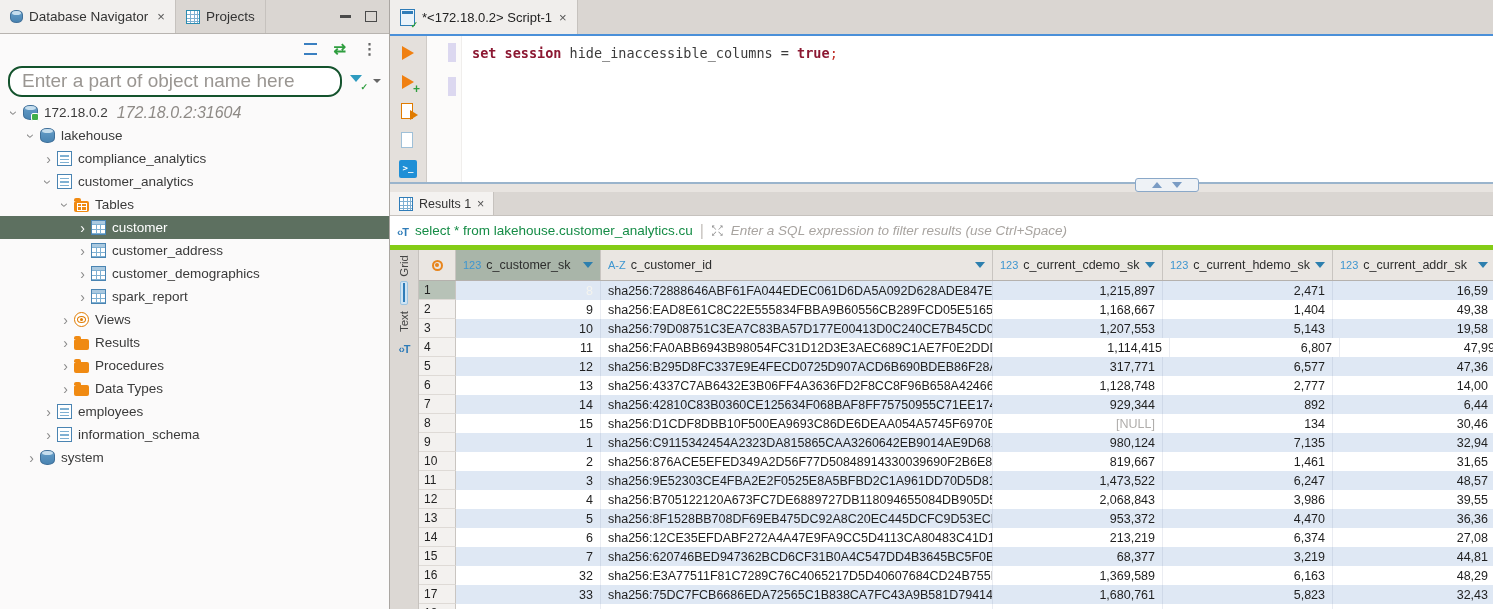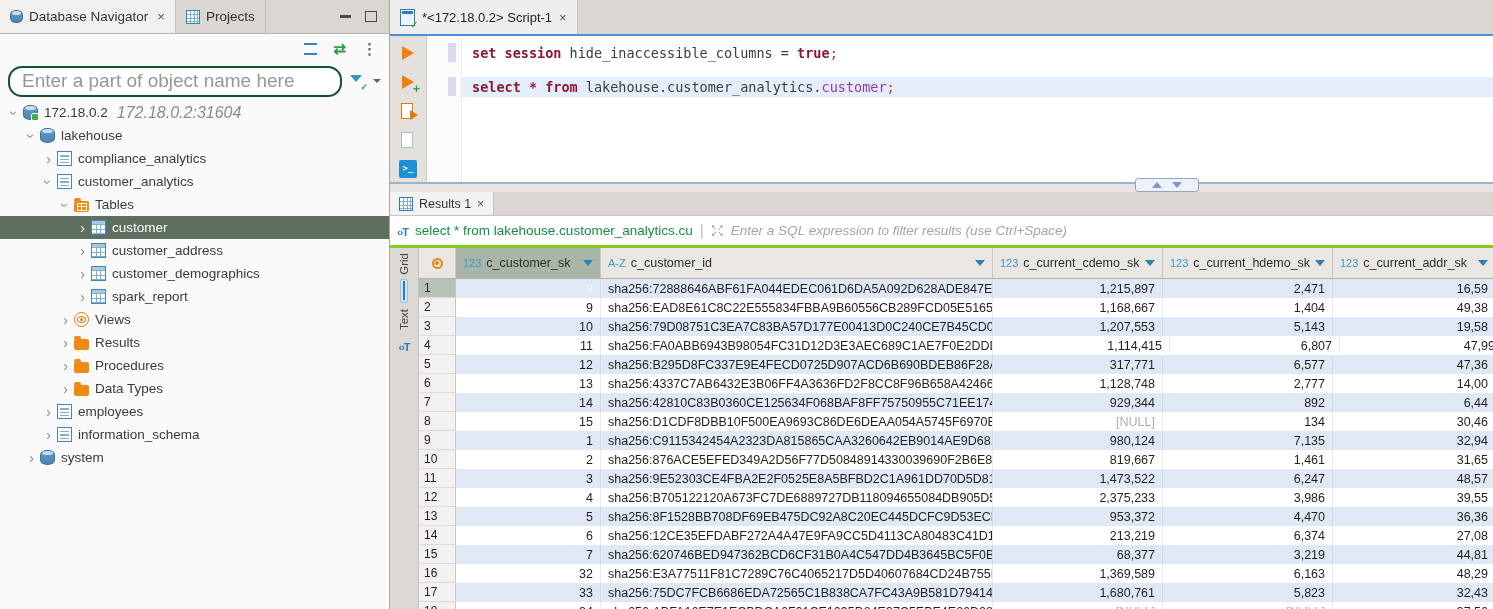--- a/index.html
+++ b/index.html
@@ -130,21 +130,21 @@
   .res-pane{left:390px;top:192px;right:0;bottom:0;display:flex;flex-direction:column;background:#fff}
   .res-tabbar{height:23px;background:#dad6d2;display:flex;align-items:stretch;
        border-bottom:1px solid #c6c2be;flex:none}
   .res-tab{background:#f4f2f0;display:flex;align-items:center;gap:6px;padding:0 9px;
        font-size:12.5px;border-right:1px solid #c6c2be}
   .ic-restab,.ic-grid{width:12px;height:12px;border:1px solid #2f7cb8;background:#fff;position:relative}
   .ic-restab::before,.ic-grid::before{content:"";position:absolute;inset:0;
        background:repeating-linear-gradient(90deg,transparent 0 2.8px,#7fb0d2 2.8px 3.8px),
                   repeating-linear-gradient(180deg,transparent 0 2.8px,#7fb0d2 2.8px 3.8px)}
   .ic-grid::after{content:"";position:absolute;left:0;right:0;top:0;height:3px;background:#2f7cb8}
-  .res-filter{height:29px;background:#fff;border-bottom:3px solid #84cc16;display:flex;
+  .res-filter{height:29px;background:#fff;border-bottom:5px solid #84cc16;display:flex;
        align-items:center;padding:0 7px;gap:7px;flex:none;overflow:hidden}
   .ic-sqltext::before{content:"\2039\203AT";color:#2f7cb8;font-size:11px;font-weight:bold;
        letter-spacing:-1px}
   .filter-query{color:var(--qgreen,#158c46);font-size:13.5px;white-space:nowrap}
   .filter-sep{color:#c4c0bc}
   .ic-expand{color:#8a8a8a;font-size:7.5px;line-height:6px;text-align:center;width:13px}
   .ic-expand::before{content:"\2196\2197";display:block}
   .ic-expand::after{content:"\2199\2198";display:block}
   .filter-placeholder{color:#a8a4a0;font-style:italic;font-size:13.5px;white-space:nowrap;overflow:hidden}
 
@@ -315,21 +315,20 @@
       <span class="tool tool-scriptplay"></span>
       <span class="tool tool-script"></span>
       <span class="tool tool-terminal"></span>
     </div>
     <div class="ed-gutter" id="ed-gutter">
         <span class="mark" style="top: 7px;"></span>
         <span class="mark" style="top: 41px;"></span>
       </div>
     <div class="ed-code" id="ed-code">
         <div class="code-line"><span class="t-kw">set session</span><span class="t-id"> hide_inaccessible_columns = </span><span class="t-kw">true</span><span class="t-pu">;</span></div>
-        <div class="code-line current"><span class="t-kw">select * from</span><span class="t-id"> lakehouse.customer_analytics.</span><span class="t-tb">customer</span><span class="t-pu">;</span></div>
       </div>
   </div>
 </div>
 
 <div class="pane splitter">
   <div class="split-btn">
     <span class="tri-up"></span>
     <span class="tri-down"></span>
   </div>
 </div>
@@ -479,21 +478,21 @@
             <div class="g-cell num" style="width: 145px;">3</div>
             <div class="g-cell" style="width: 392px;">sha256:9E52303CE4FBA2E2F0525E8A5BFBD2C1A961DD70D5D81F84</div>
             <div class="g-cell num" style="width: 170px;">1,473,522</div>
             <div class="g-cell num" style="width: 170px;">6,247</div>
             <div class="g-cell num" style="width: 163px;">48,57</div>
           </div>
           <div class="g-row">
             <div class="g-rowhdr">12</div>
             <div class="g-cell num" style="width: 145px;">4</div>
             <div class="g-cell" style="width: 392px;">sha256:B705122120A673FC7DE6889727DB118094655084DB905D527</div>
-            <div class="g-cell num" style="width: 170px;">2,375,233</div>
+            <div class="g-cell num" style="width: 170px;">2,068,843</div>
             <div class="g-cell num" style="width: 170px;">3,986</div>
             <div class="g-cell num" style="width: 163px;">39,55</div>
           </div>
           <div class="g-row stripe">
             <div class="g-rowhdr">13</div>
             <div class="g-cell num" style="width: 145px;">5</div>
             <div class="g-cell" style="width: 392px;">sha256:8F1528BB708DF69EB475DC92A8C20EC445DCFC9D53ECF34</div>
             <div class="g-cell num" style="width: 170px;">953,372</div>
             <div class="g-cell num" style="width: 170px;">4,470</div>
             <div class="g-cell num" style="width: 163px;">36,36</div>

